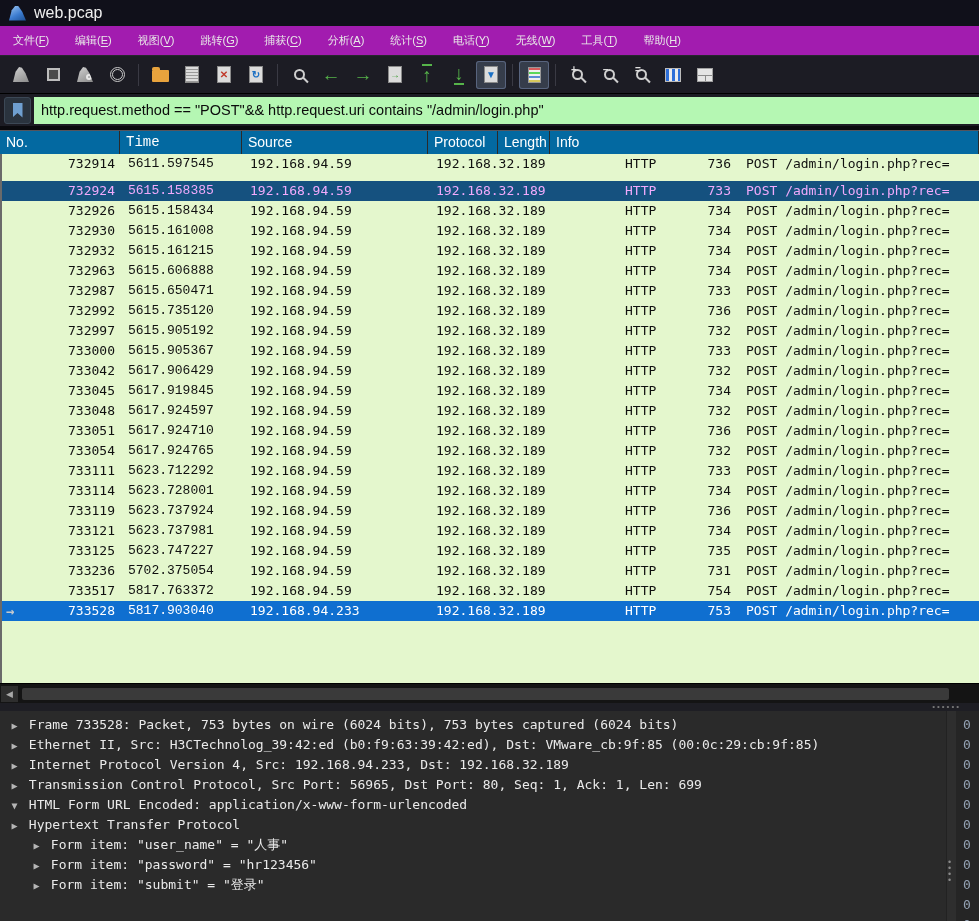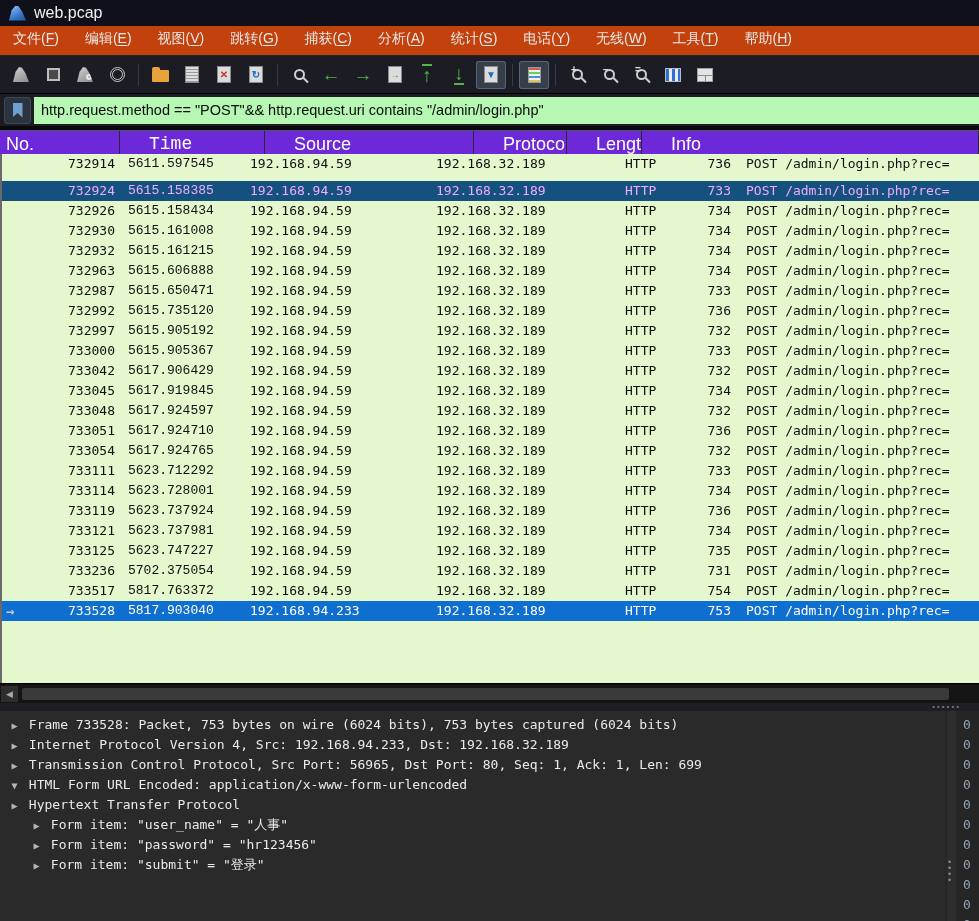--- a/index.html
+++ b/index.html
@@ -7,22 +7,22 @@
   body { background:#0e0e14; font-family:"Liberation Sans", sans-serif; }
 
   
   .titlebar { height:26px; display:flex; align-items:center; gap:8px;
               background:#10101a; color:#f0f0f0; font-size:16px; padding-left:9px; }
   .fin-logo { width:17px; height:15px;
               background:linear-gradient(150deg,#9dc6f2 0%,#3c7cd0 55%,#1d4f92 100%);
               clip-path:polygon(0 100%,16% 32%,38% 0,56% 5%,78% 42%,100% 100%); }
 
   
-  .menubar { height:30px; display:flex; background:#c2410c;
-             color:#e8e8e8; font-size:14px; border-bottom:1px solid #26262e; }
+  .menubar { height:30px; display:flex; align-items:center; background:#a21caf;
+             color:#e8e8e8; font-size:11px; border-bottom:1px solid #26262e; }
   .menu-item { padding:4px 13px; white-space:nowrap; }
   .menu-item u { text-underline-offset:2px; }
 
   
   .toolbar { height:38px; background:#1c1c24; display:flex; align-items:center;
              padding-left:5px; border-bottom:1px solid #000; }
   .tbtn { width:30px; height:28px; display:flex; align-items:center; justify-content:center;
           border-radius:3px; position:relative; margin:0 1px; }
   .tbtn.pressed { background:#363d4b; box-shadow:inset 0 0 0 1px #58647e; }
   .tsep { width:1px; height:22px; background:#3a3a44; margin:0 5px; }
@@ -61,22 +61,22 @@
   .filterbar { height:36px; background:#1c1c24; display:flex; align-items:center;
                padding:4px 0 4px 4px; border-bottom:4px solid #0a0a0e; }
   .bookmark-btn { width:27px; height:27px; background:#2a333e; border:1px solid #3c4856;
                   border-radius:3px; display:flex; align-items:center; justify-content:center; margin-right:3px; }
   .bookmark-glyph { width:10px; height:15px; background:#6f9fd0;
                     clip-path:polygon(0 0,100% 0,100% 100%,50% 70%,0 100%); }
   .filter-input { flex:1; height:27px; background:#b5f7b3; color:#0b0b0b; font-size:14.5px;
                   display:flex; align-items:center; padding:0 7px; white-space:nowrap; overflow:hidden; }
 
   
-  .pkt-header { height:24px; background:#6d28d9; display:flex; color:#fff; font-size:18px;
-                border-top:1px solid #54545c;gap:23px; }
+  .pkt-header { height:24px; background:#0369a1; display:flex; color:#fff; font-size:14px;
+                border-top:1px solid #54545c; }
   .th { padding:3px 0 0 6px; border-right:1px solid #2a2a2a; overflow:hidden; white-space:nowrap; }
   .c-no{width:120px;} .c-time{width:122px;font-family:Liberation Mono, monospace;} .c-src{width:186px;} .c-dst{width:188px;}
   .c-proto{width:70px;} .c-len{width:52px;} .c-info{flex:1;}
   .pkt-rows { height:529px; background:#e4f7cd; border-left:2px solid #6a6a6a; overflow:hidden; }
   .prow { height:20px; display:flex; font-family:"DejaVu Sans Mono","Liberation Mono",monospace;
           font-size:13px; line-height:20px; color:#101010; }
   .prow .c-no { text-align:right; padding-right:7px; position:relative; }
   .prow .c-time,.prow .c-src,.prow .c-dst,.prow .c-proto,.prow .c-info { padding-left:6px; }
   .prow .c-proto { padding-left:7px; }
   .prow .c-len { text-align:right; padding-right:9px; }
@@ -444,20 +444,21 @@
   <div class="hs-thumb"></div>
 </div>
 
 <div class="splitter">
   <div class="split-dots">••••••</div>
 </div>
 
 <div class="bottom">
   <div class="detail-pane">
       <div class="dline" style="padding-left: 8px;"><span class="tw">▶</span><span> Frame 733528: Packet, 753 bytes on wire (6024 bits), 753 bytes captured (6024 bits)</span></div>
+      <div class="dline" style="padding-left: 8px;"><span class="tw">▶</span><span> Ethernet II, Src: H3CTechnolog_39:42:ed (b0:f9:63:39:42:ed), Dst: VMware_cb:9f:85 (00:0c:29:cb:9f:85)</span></div>
       <div class="dline" style="padding-left: 8px;"><span class="tw">▶</span><span> Internet Protocol Version 4, Src: 192.168.94.233, Dst: 192.168.32.189</span></div>
       <div class="dline" style="padding-left: 8px;"><span class="tw">▶</span><span> Transmission Control Protocol, Src Port: 56965, Dst Port: 80, Seq: 1, Ack: 1, Len: 699</span></div>
       <div class="dline" style="padding-left: 8px;"><span class="tw">▼</span><span> HTML Form URL Encoded: application/x-www-form-urlencoded</span></div>
       <div class="dline" style="padding-left: 8px;"><span class="tw">▶</span><span> Hypertext Transfer Protocol</span></div>
       <div class="dline" style="padding-left: 30px;"><span class="tw">▶</span><span> Form item: "user_name" = "人事"</span></div>
       <div class="dline" style="padding-left: 30px;"><span class="tw">▶</span><span> Form item: "password" = "hr123456"</span></div>
       <div class="dline" style="padding-left: 30px;"><span class="tw">▶</span><span> Form item: "submit" = "登录"</span></div>
     </div>
   <div class="vscroll">
     <div class="vs-dots">•<br>•<br>•<br>•</div>

